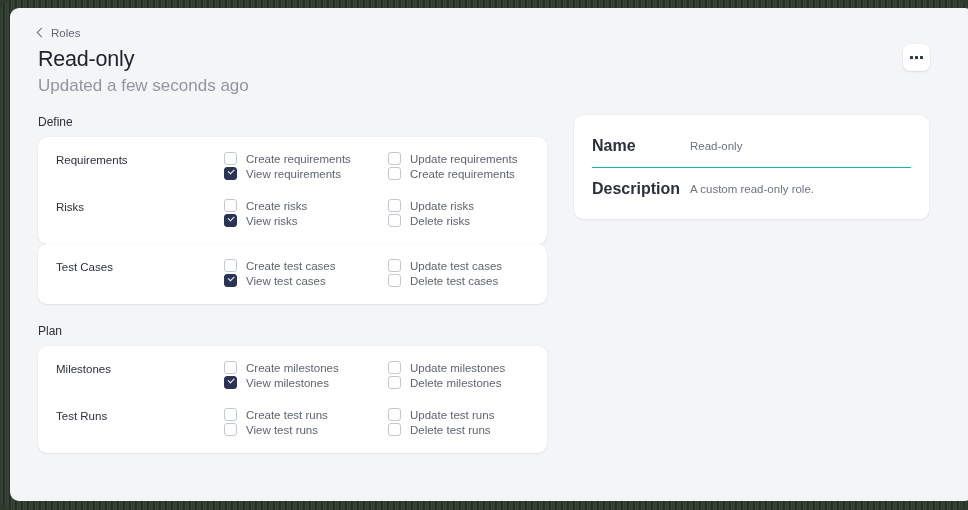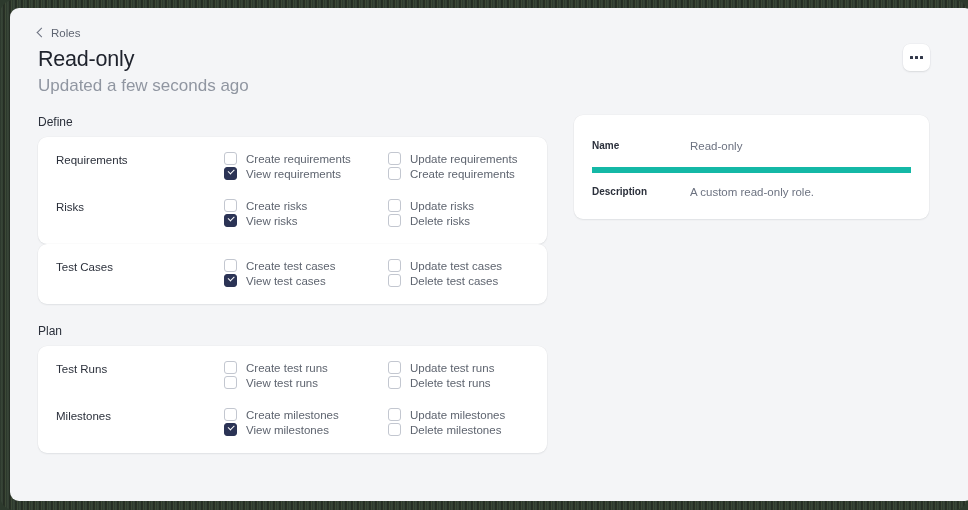--- a/index.html
+++ b/index.html
@@ -168,25 +168,25 @@
     white-space: nowrap;
   }
 
   
   .detail-card { padding: 0 18px; }
   .detail-row {
     display: flex;
     align-items: center;
     height: 43px;
   }
-  .detail-row + .detail-row { border-top: 6px solid #14b8a6; }
+  .detail-row + .detail-row { border-top: 1px solid #14b8a6; }
   .detail-key {
     width: 98px;
     flex: none;
-    font-size: 10px;
+    font-size: 16px;
     font-weight: bold;
     color: #2b303b;
   }
   .detail-val {
     font-size: 11.5px;
     color: #6c7280;
   }
   .detail-pad { height: 9px; }
 </style>
 </head>
@@ -276,58 +276,58 @@
                   <label class="cb-item">
                     <span class="cb"></span>
                     <span class="cb-label">Delete test cases</span>
                   </label>
                 </div>
               </div>
             </div>
             <div class="group-label spaced">Plan</div>
             <div class="card perm-card">
               <div class="perm-row">
-                <div class="perm-name">Test Runs</div>
-                <div class="perm-grid">
-                  <label class="cb-item">
-                    <span class="cb"></span>
-                    <span class="cb-label">Create test runs</span>
-                  </label>
-                  <label class="cb-item">
-                    <span class="cb"></span>
-                    <span class="cb-label">Update test runs</span>
-                  </label>
-                  <label class="cb-item">
-                    <span class="cb"></span>
-                    <span class="cb-label">View test runs</span>
-                  </label>
-                  <label class="cb-item">
-                    <span class="cb"></span>
-                    <span class="cb-label">Delete test runs</span>
-                  </label>
-                </div>
-              </div>
-              <div class="perm-row">
                 <div class="perm-name">Milestones</div>
                 <div class="perm-grid">
                   <label class="cb-item">
                     <span class="cb"></span>
                     <span class="cb-label">Create milestones</span>
                   </label>
                   <label class="cb-item">
                     <span class="cb"></span>
                     <span class="cb-label">Update milestones</span>
                   </label>
                   <label class="cb-item">
                     <span class="cb on"></span>
                     <span class="cb-label">View milestones</span>
                   </label>
                   <label class="cb-item">
                     <span class="cb"></span>
                     <span class="cb-label">Delete milestones</span>
+                  </label>
+                </div>
+              </div>
+              <div class="perm-row">
+                <div class="perm-name">Test Runs</div>
+                <div class="perm-grid">
+                  <label class="cb-item">
+                    <span class="cb"></span>
+                    <span class="cb-label">Create test runs</span>
+                  </label>
+                  <label class="cb-item">
+                    <span class="cb"></span>
+                    <span class="cb-label">Update test runs</span>
+                  </label>
+                  <label class="cb-item">
+                    <span class="cb"></span>
+                    <span class="cb-label">View test runs</span>
+                  </label>
+                  <label class="cb-item">
+                    <span class="cb"></span>
+                    <span class="cb-label">Delete test runs</span>
                   </label>
                 </div>
               </div>
             </div>
           </div>
 
         <div class="col-right">
           <div class="card detail-card">
             <div class="detail-pad"></div>
             <div id="detail-rows">

